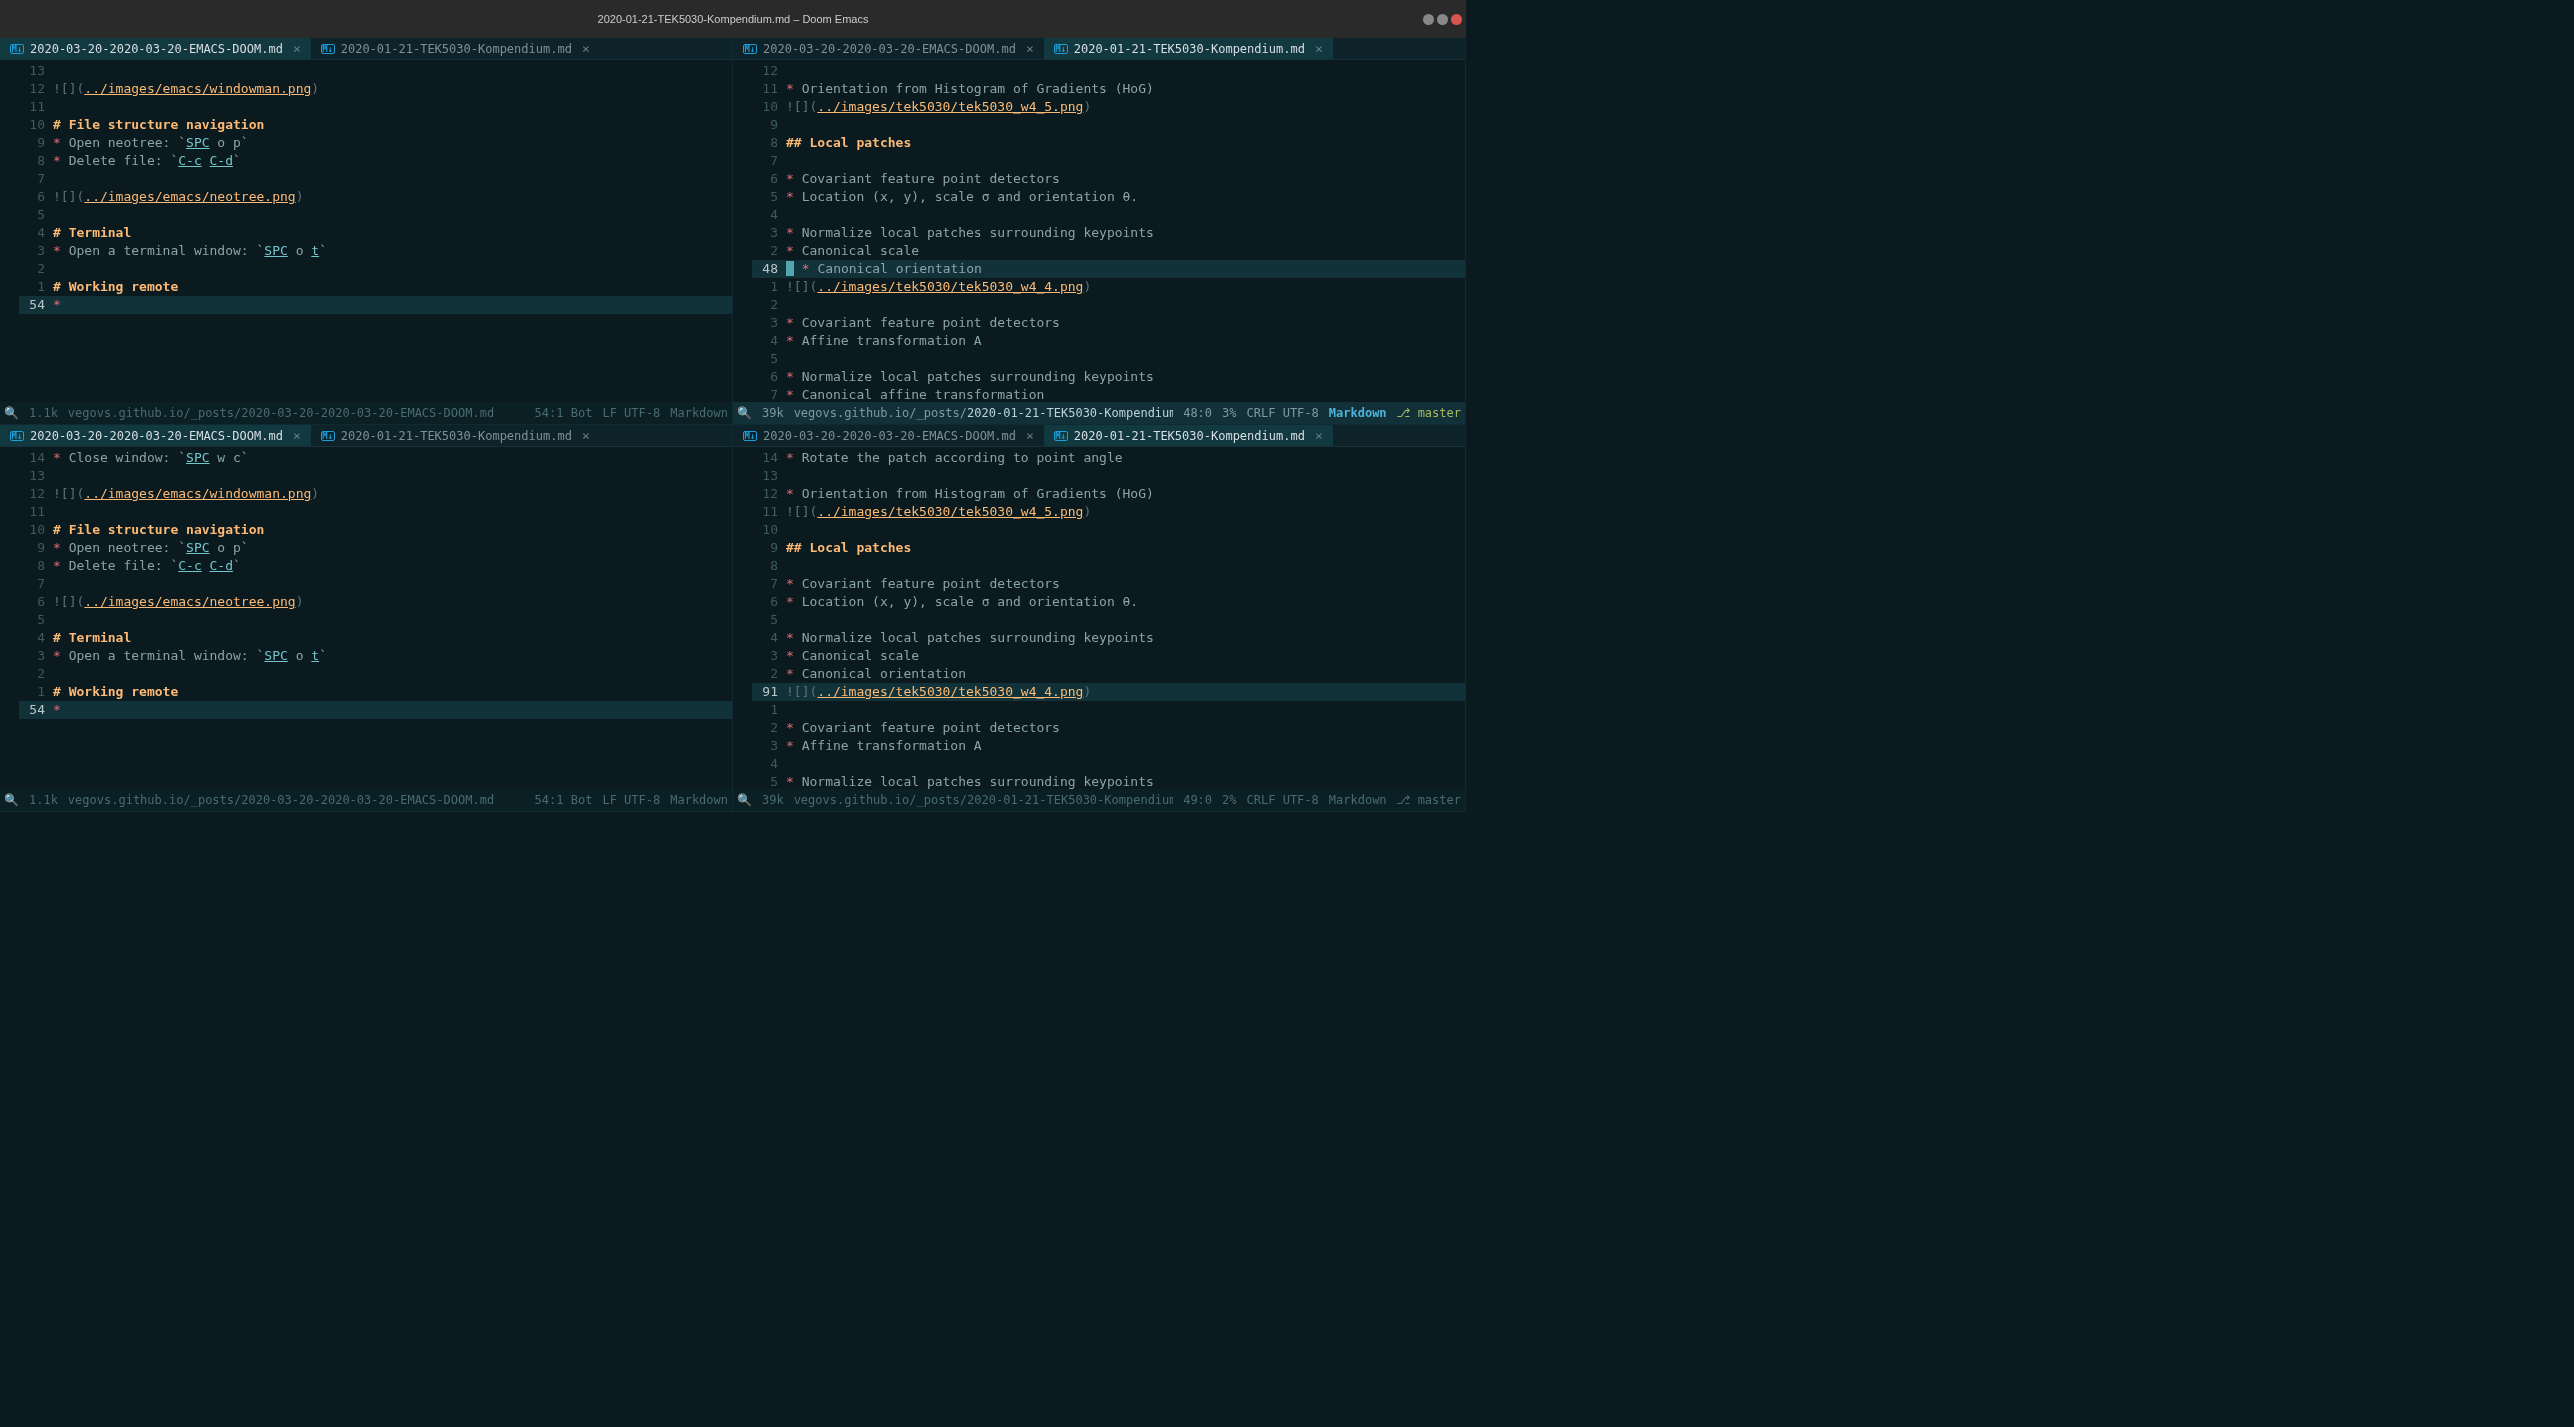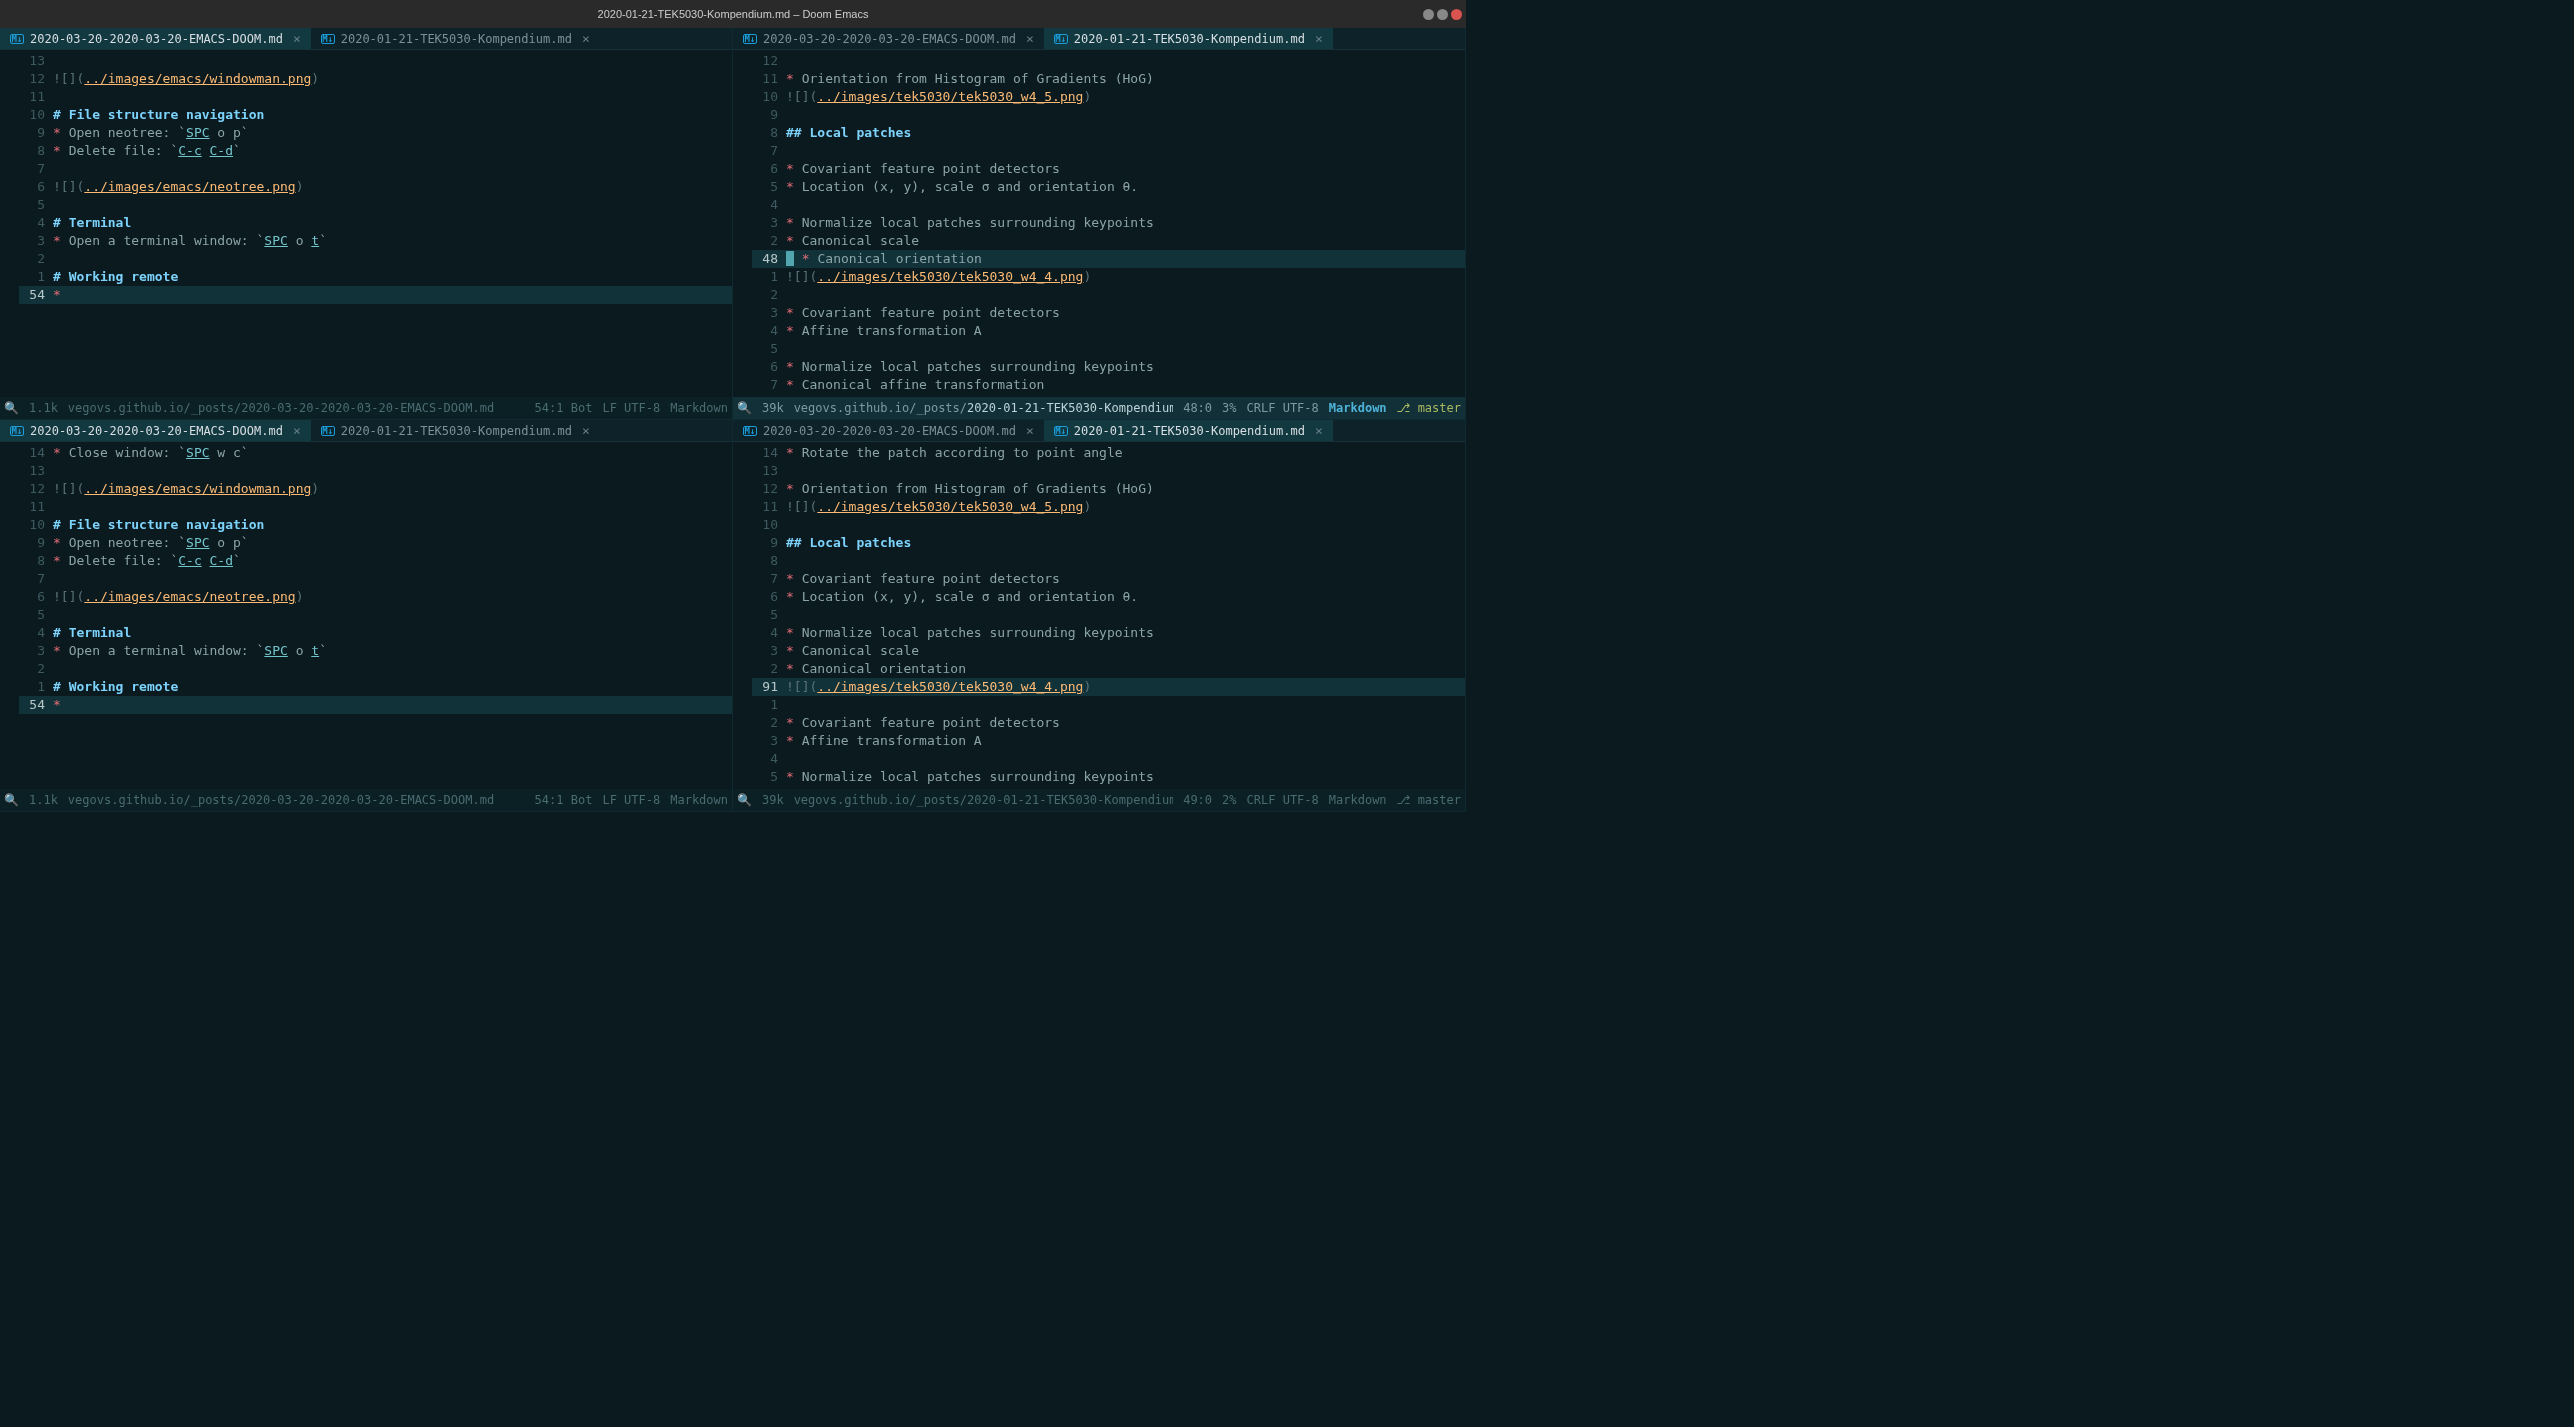--- a/index.html
+++ b/index.html
@@ -8,21 +8,21 @@
   font-size: 13px;
   background: #0a1a1f;
   color: #8ba4a8;
   width: 1466px;
   height: 812px;
   overflow: hidden;
   display: flex;
   flex-direction: column;
 }
 .titlebar {
-  height: 28px;
+  height: 38px;
   background: #2a2a2a;
   display: flex;
   align-items: center;
   justify-content: center;
   position: relative;
   color: #ccc;
   font-size: 11px;
   font-family: sans-serif;
 }
 .window-controls {
@@ -86,21 +86,21 @@
   overflow: hidden;
   line-height: 1.4;
   padding-top: 2px;
   padding-left: 19px;
 }
 .line { height: 18px; display: flex; }
 .ln { width: 34px; text-align: right; color: #3d5a5f; padding-right: 8px; flex-shrink: 0; }
 .ln.cur { color: #b8c8c8; }
 .txt { flex: 1; }
 .line.cur { background: #12323a; }
-.c-red { color: #7dd3fc; font-weight: bold; }
+.c-red { color: #fdba74; font-weight: bold; }
 .c-redn { color: #e06c75; }
 .c-grey { color: #5a7278; }
 .c-key { color: #73c5cc; }
 .c-ul { text-decoration: underline; }
 .c-linkp { color: #fdba74; text-decoration: underline; }
 .cursor-block { display:inline-block; width: 8px; height: 15px; background: #52a6b0; vertical-align: text-bottom; }
 .modeline {
   height: 22px;
   background: #0a2025;
   color: #4a6b70;

